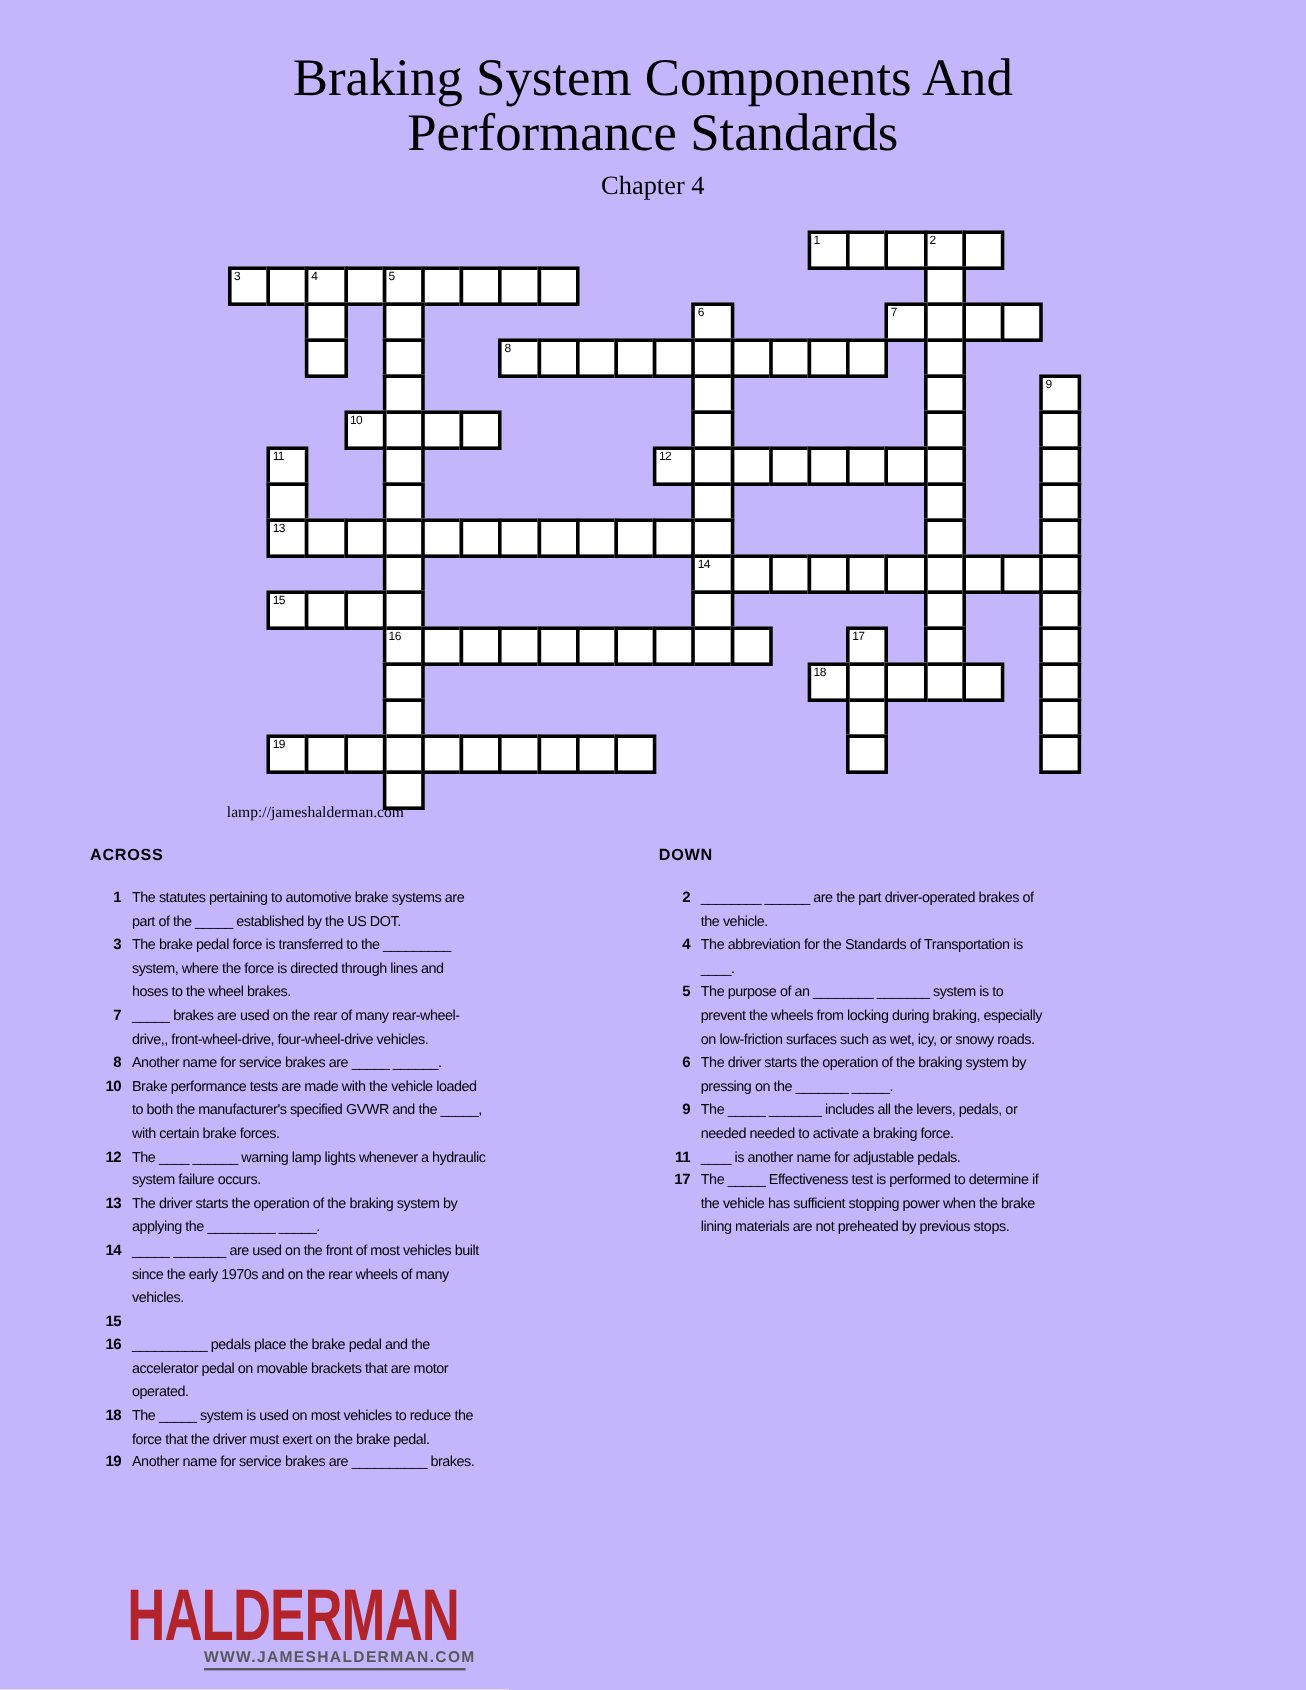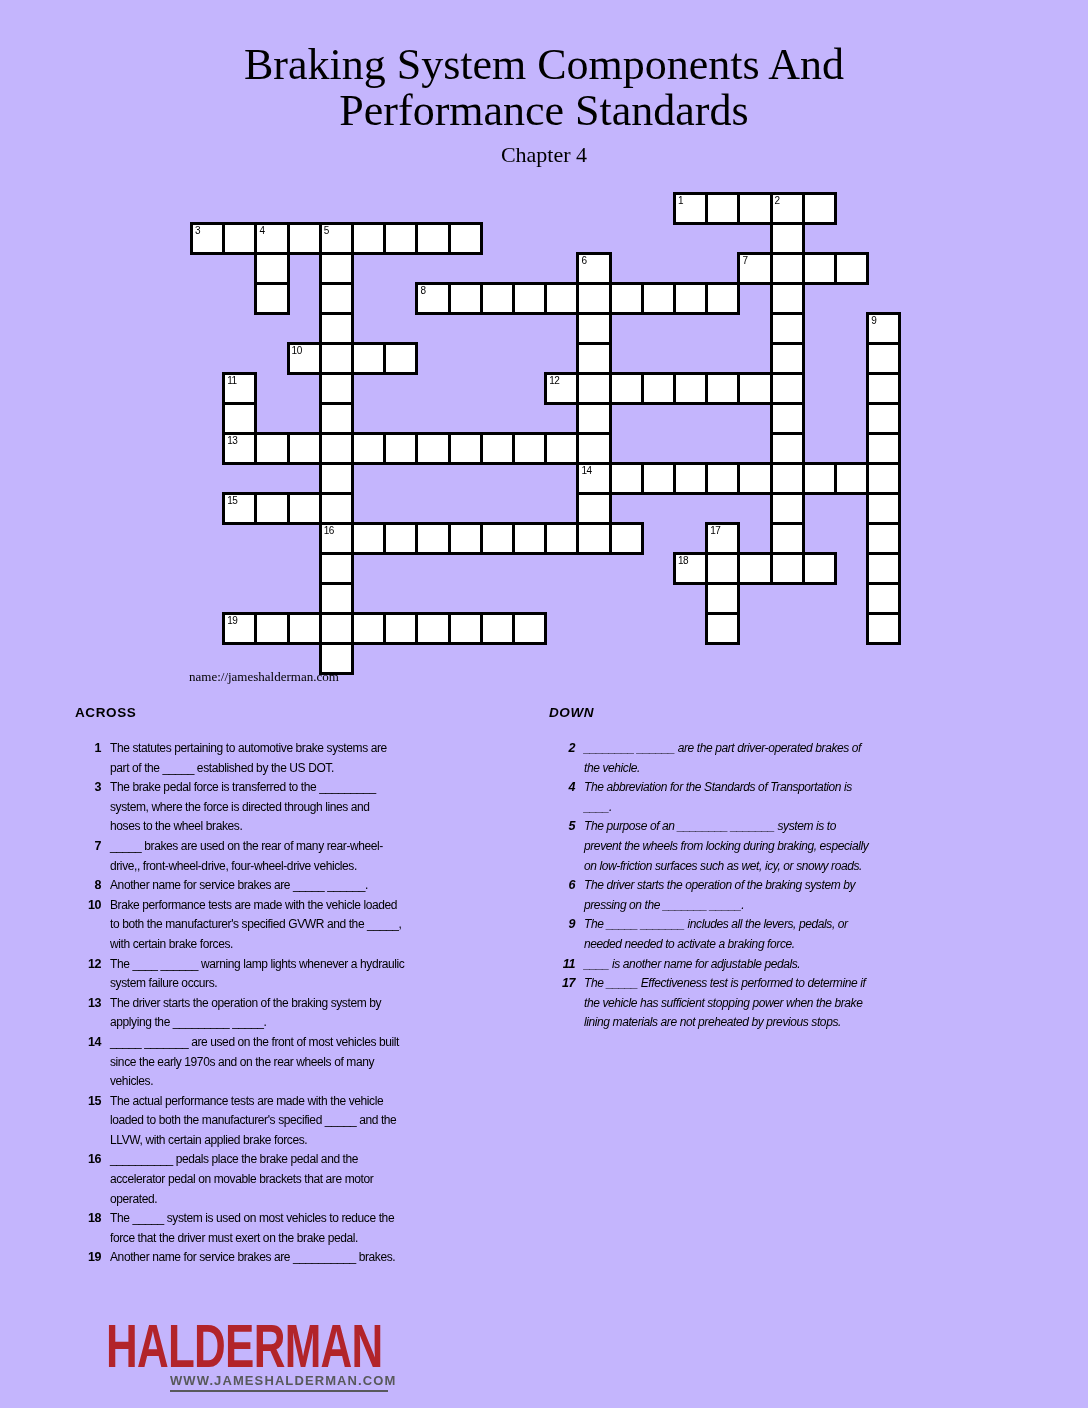--- a/index.html
+++ b/index.html
@@ -16,21 +16,21 @@
   .grid{position:absolute;left:190px;top:192px;}
   .cell{position:absolute;box-sizing:border-box;border:3px solid #000;background:#fff;}
   .cell-num{position:absolute;top:1px;left:2px;font-size:10px;line-height:10px;letter-spacing:-0.5px;}
 
   .grid-url{position:absolute;left:189px;top:669px;font-family:"Liberation Serif",serif;
             font-size:13px;line-height:15px;}
 
   
   .clue-section{position:absolute;top:706px;}
   .clue-section.across{left:75px;width:370px;}
-  .clue-section.down{left:549px;width:370px;font-style:italic;}
+  .clue-section.down{left:549px;width:370px;}
   .clue-header{margin:0;font-size:13.5px;font-weight:bold;letter-spacing:0.6px;line-height:14px;}
   .clue-list{margin-top:19px;}
   .clue{display:flex;font-size:12px;line-height:19.6px;letter-spacing:-0.4px;}
   .clue-num{flex:0 0 26px;width:26px;text-align:right;font-weight:bold;font-size:12.5px;}
   .clue-text{margin-left:9px;white-space:pre;}
 
   
   .logo{position:absolute;left:106px;top:1316px;font-size:61px;line-height:61px;
         font-weight:bold;letter-spacing:-1px;transform:scaleX(0.72);transform-origin:0 0;
         white-space:nowrap;}
@@ -213,21 +213,21 @@
       <div class="cell" style="left: 64.4px; top: 420px; width: 35.2px; height: 33px;"></div>
       <div class="cell" style="left: 96.6px; top: 420px; width: 35.2px; height: 33px;"></div>
       <div class="cell" style="left: 161px; top: 420px; width: 35.2px; height: 33px;"></div>
       <div class="cell" style="left: 193.2px; top: 420px; width: 35.2px; height: 33px;"></div>
       <div class="cell" style="left: 225.4px; top: 420px; width: 35.2px; height: 33px;"></div>
       <div class="cell" style="left: 257.6px; top: 420px; width: 35.2px; height: 33px;"></div>
       <div class="cell" style="left: 289.8px; top: 420px; width: 35.2px; height: 33px;"></div>
       <div class="cell" style="left: 322px; top: 420px; width: 35.2px; height: 33px;"></div>
     </div>
 
-  <div class="grid-url">name://jameshalderman.com</div>
+  <div class="grid-url">lamp://jameshalderman.com</div>
 
   <section class="clue-section across">
     <h2 class="clue-header">ACROSS</h2>
     <div class="clue-list" id="across-clues">
         <div class="clue">
           <div class="clue-num">1</div>
           <div class="clue-text">The statutes pertaining to automotive brake systems are
 part of the _____ established by the US DOT.</div>
         </div>
         <div class="clue">
@@ -262,23 +262,20 @@
 applying the _________ _____.</div>
         </div>
         <div class="clue">
           <div class="clue-num">14</div>
           <div class="clue-text">_____ _______ are used on the front of most vehicles built
 since the early 1970s and on the rear wheels of many
 vehicles.</div>
         </div>
         <div class="clue">
           <div class="clue-num">15</div>
-          <div class="clue-text">The actual performance tests are made with the vehicle
-loaded to both the manufacturer's specified _____ and the
-LLVW, with certain applied brake forces.</div>
         </div>
         <div class="clue">
           <div class="clue-num">16</div>
           <div class="clue-text">__________ pedals place the brake pedal and the
 accelerator pedal on movable brackets that are motor
 operated.</div>
         </div>
         <div class="clue">
           <div class="clue-num">18</div>
           <div class="clue-text">The _____ system is used on most vehicles to reduce the

